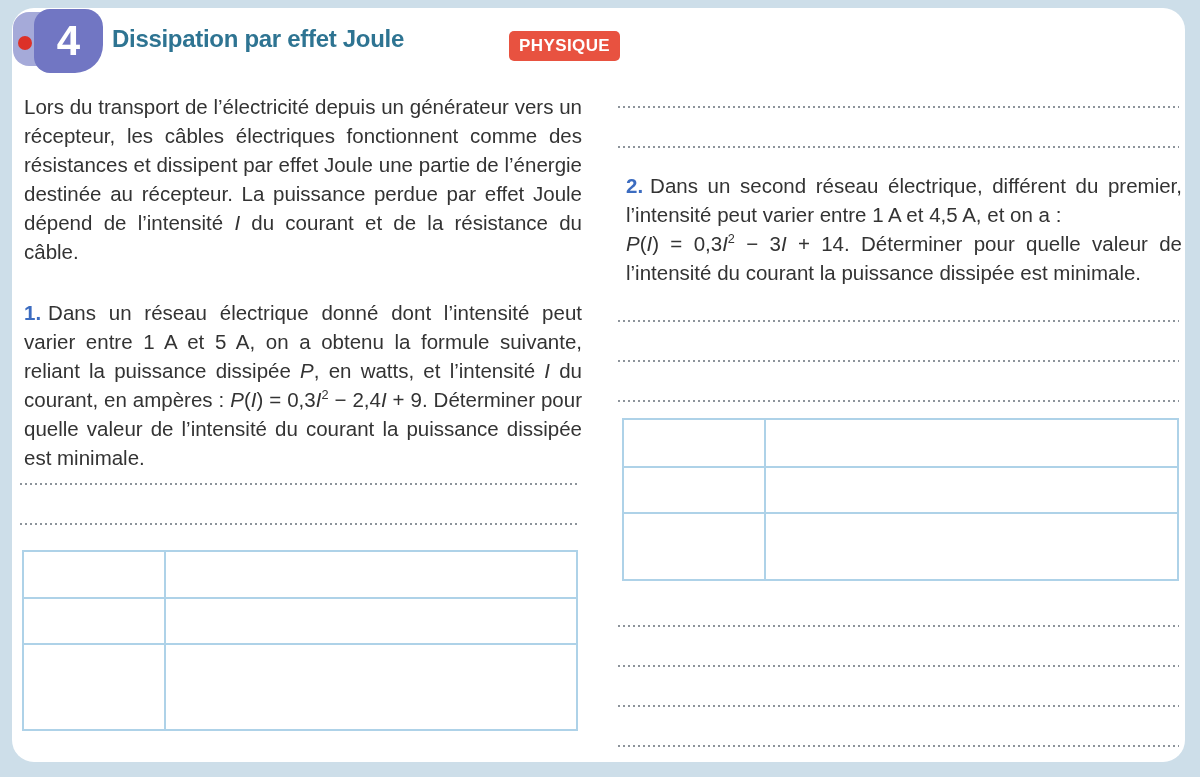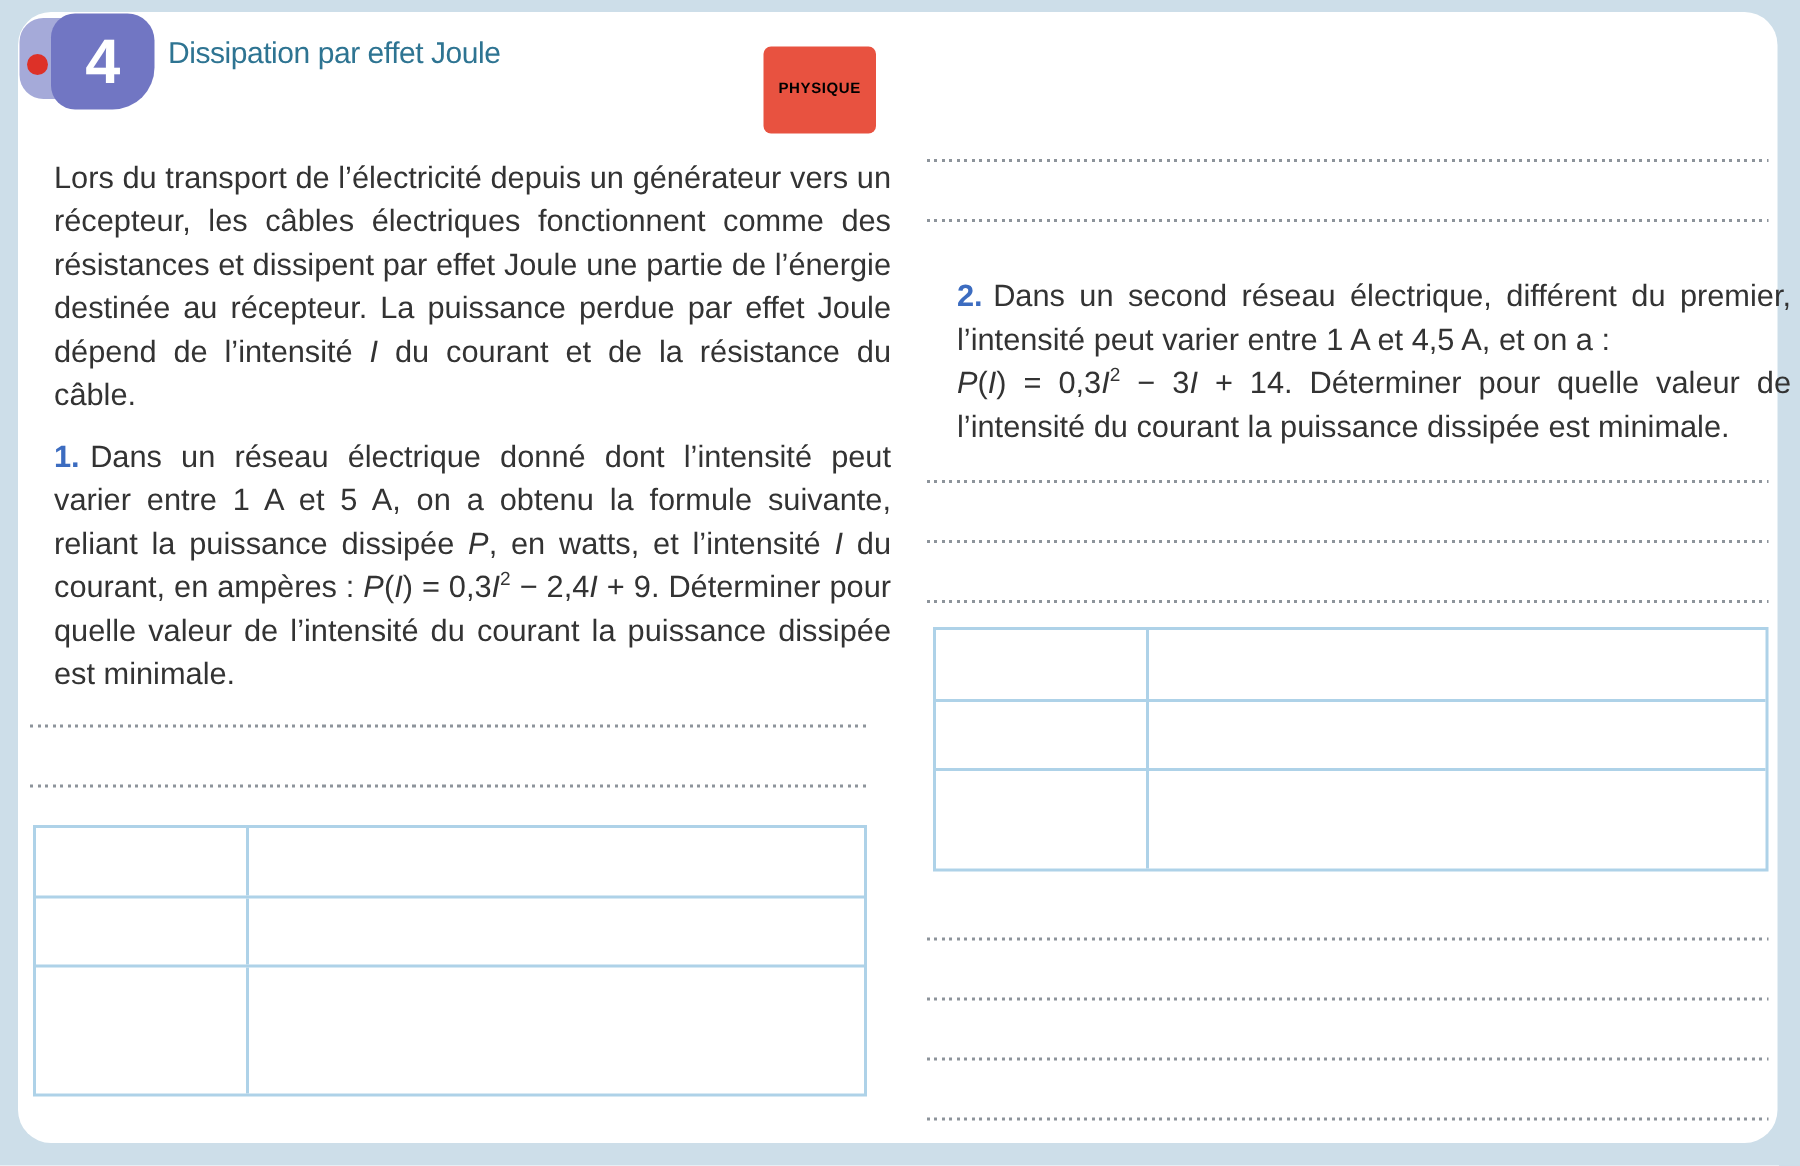--- a/index.html
+++ b/index.html
@@ -21,32 +21,32 @@
   
   .badge-light{position:absolute;left:1px;top:4px;width:54px;height:54px;
     border-radius:16px;background:var(--badge-light);}
   .badge-dark{position:absolute;left:22px;top:1px;width:69px;height:64px;
     border-radius:16px 18px 28px 16px;background:var(--badge-dark);
     color:#fff;font-weight:bold;font-size:42px;
     display:flex;align-items:center;justify-content:center;}
   .bullet{position:absolute;left:6px;top:28px;width:14px;height:14px;
     border-radius:50%;background:var(--bullet-red);}
   .title{position:absolute;left:100px;top:17px;margin:0;
-    font-size:20px;font-weight:normal;color:var(--title);letter-spacing:-0.3px;white-space:nowrap;}
+    font-size:24px;font-weight:bold;color:var(--title);letter-spacing:-0.3px;white-space:nowrap;}
   .subject{position:absolute;left:497px;top:23px;height:26px;line-height:26px;
-    padding:16px 10px;background:var(--subject-bg);color:#000000;font-weight:bold;
-    font-size:10px;border-radius:5px;letter-spacing:0.4px;white-space:nowrap;}
+    padding:2px 10px;background:var(--subject-bg);color:#ffffff;font-weight:bold;
+    font-size:17px;border-radius:5px;letter-spacing:0.4px;white-space:nowrap;}
   
   .col{position:absolute;top:78px;}
   .col-left{left:8px;width:558px;}
   .col-right{left:606px;width:561px;}
-  .col p{margin:16px;font-size:20.5px;line-height:29px;color:var(--body-text);
+  .col p{margin:4px;font-size:20.5px;line-height:29px;color:var(--body-text);
     text-align:justify;}
   .intro{position:absolute;top:2px;left:0;width:558px;}
-  .q1{position:absolute;top:188px;left:0;width:558px;}
+  .q1{position:absolute;top:208px;left:0;width:558px;}
   .q2{position:absolute;top:81px;left:4px;width:556px;}
   .qnum{color:var(--question-number);font-weight:bold;margin-right:7px;}
   .it{font-style:italic;}
   sup{font-size:0.62em;line-height:0;}
   
   .lines{position:absolute;left:0;}
   .lines-left{top:397px;width:558px;}
   .lines-r-top{top:20px;width:561px;}
   .lines-r-mid{top:234px;width:561px;}
   .lines-r-bottom{top:539px;width:561px;}

